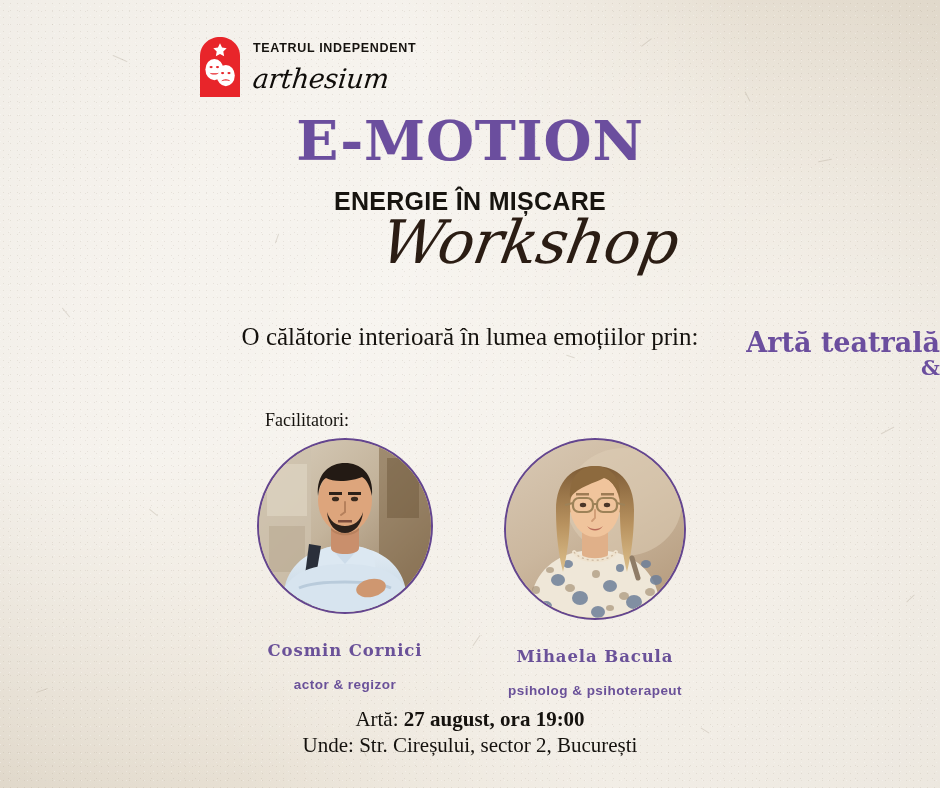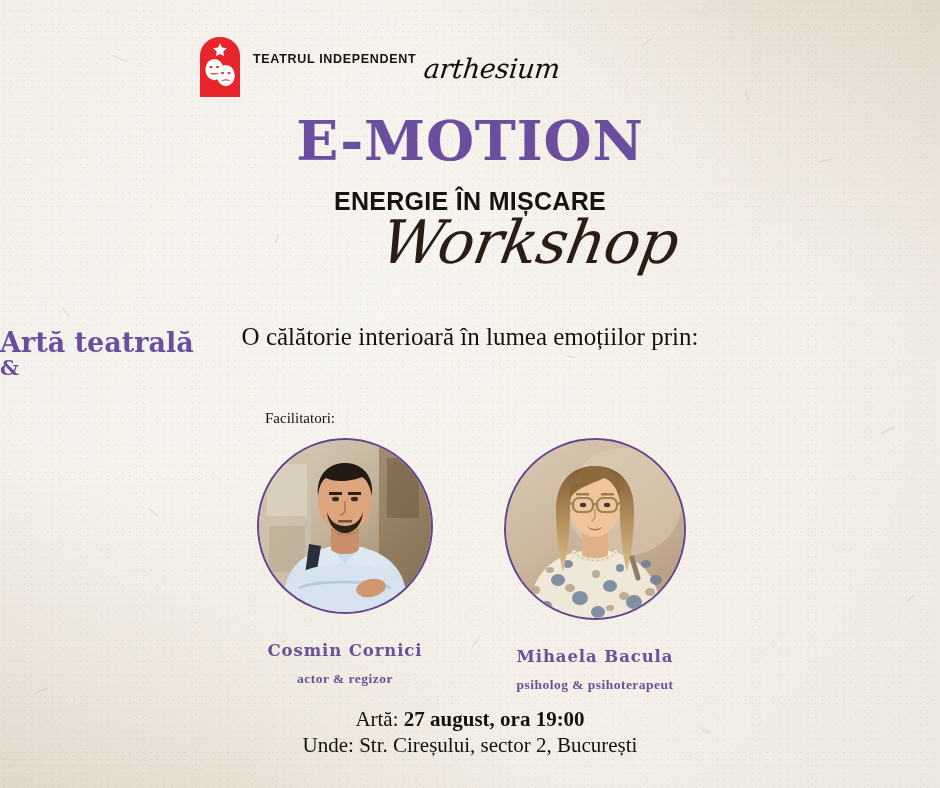--- a/index.html
+++ b/index.html
@@ -62,21 +62,21 @@
     align-items: center;
     gap: 9px;
   }
   .logo-mark {
     width: 48px;
     height: 62px;
     flex: none;
   }
   .logo-words {
     display: flex;
-    flex-direction: row;
+    flex-direction: column;
     justify-content: flex-end;
     line-height: 1;
     gap: 8px;
   }
   .logo-tagline {
     font-family: "Liberation Sans", sans-serif;
     font-weight: 700;
     font-size: 12.5px;
     letter-spacing: .055em;
     color: #16130f;
@@ -150,36 +150,36 @@
     font-family: "Liberation Serif", serif;
     font-size: 25px;
     color: #15120e;
     margin-top: 32px;
   }
   .offer {
     position: absolute;
     left: 0;
     right: 0;
     top: 328px;
-    text-align: left;
+    text-align: right;
     color: #6b4e9e;
     font-family: "DejaVu Serif", serif;
     font-weight: 700;
     line-height: 1.08;
   }
   .offer-a { font-size: 27px; }
   .offer-amp { font-size: 21px; }
   .offer-b { font-size: 27px; }
 
   .facilitators-label {
     position: absolute;
     left: 265px;
     top: 410px;
     font-family: "Liberation Serif", serif;
-    font-size: 15px;
+    font-size: 18px;
     color: #15120e;
   }
 
   
   .people {
     position: absolute;
     left: 0;
     right: 0;
     top: 438px;
     display: flex;
@@ -204,22 +204,22 @@
   .person-name {
     margin-top: 27px;
     font-family: "DejaVu Serif", serif;
     font-weight: 700;
     font-size: 16.5px;
     letter-spacing: .055em;
     color: #6a5199;
     white-space: nowrap;
   }
   .person-role {
-    margin-top: 11px;
-    font-family: Liberation Serif, serif;
+    margin-top: 17px;
+    font-family: Liberation Sans, sans-serif;
     font-weight: 700;
     font-size: 13.5px;
     letter-spacing: .035em;
     color: #6a5199;
     white-space: nowrap;
   }
 
   
   .footer {
     position: absolute;

